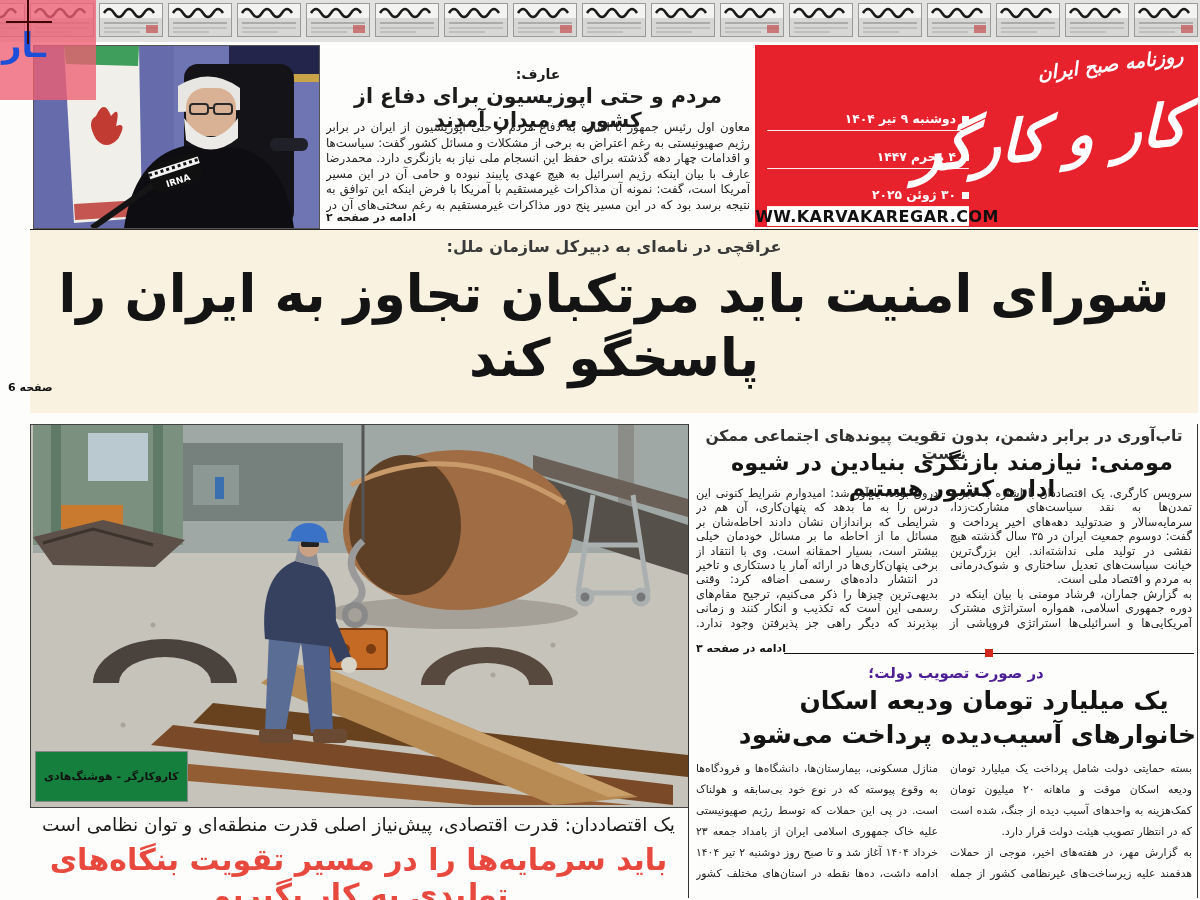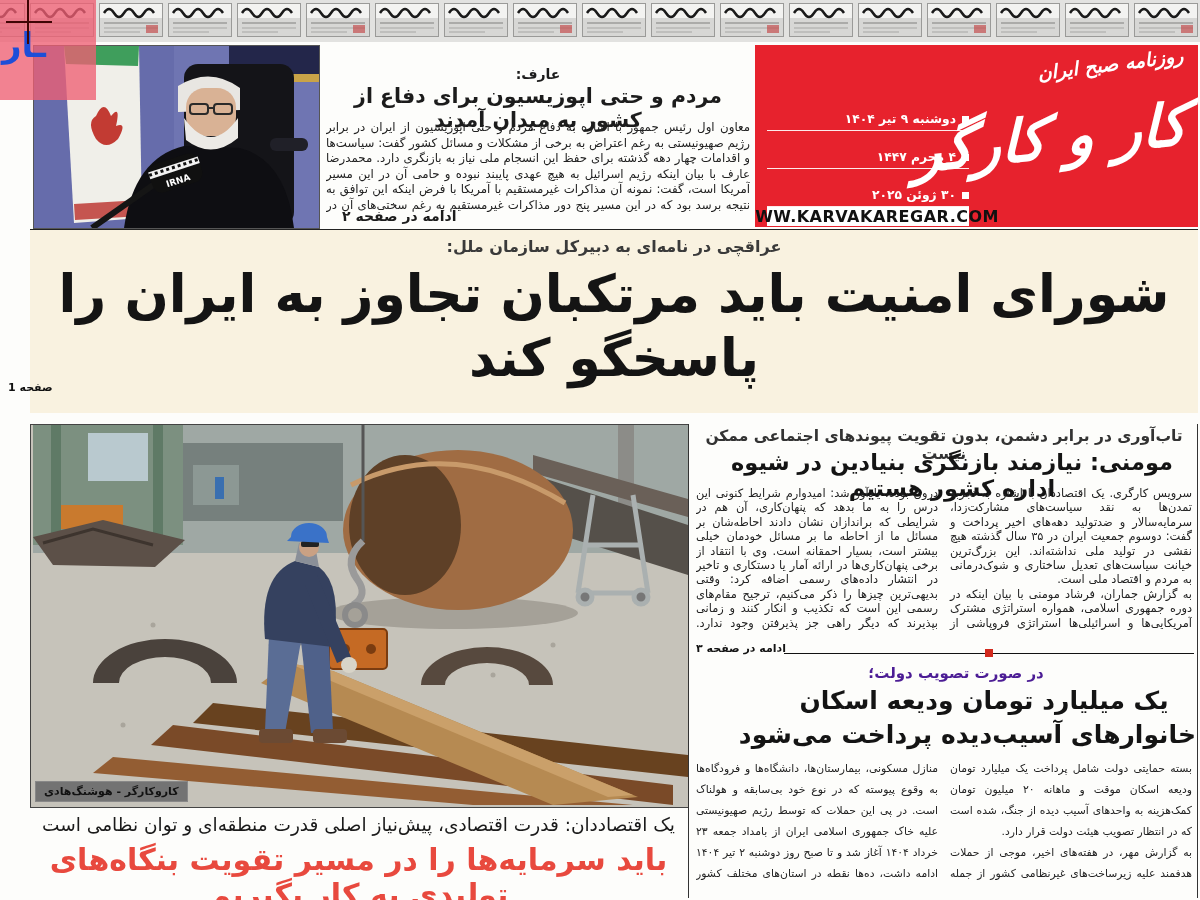--- a/index.html
+++ b/index.html
@@ -21,21 +21,21 @@
   .pink-overlay .frag{position:absolute;left:2px;top:28px;color:#1d4ed8;font-weight:bold;
                       font-size:34px;line-height:1;}
 
   
   .aref-photo{left:33px;top:45px;width:285px;height:182px;border:1px solid #555;background:#666cab;}
   .aref-art{left:326px;top:48px;width:424px;height:178px;color:#1c1c1c;}
   .aref-kicker{left:0;top:18px;width:100%;text-align:center;font-size:14px;font-weight:bold;}
   .aref-headline{left:0;top:36px;width:100%;text-align:center;font-size:20.5px;font-weight:bold;}
   .aref-body{left:0;top:72px;width:100%;height:92px;font-size:11.8px;line-height:15.6px;
              text-align:justify;overflow:hidden;color:#222;white-space:pre-line;}
-  .aref-cont{left:16px;bottom:2px;font-size:14px;font-weight:bold;}
+  .aref-cont{left:0;bottom:2px;font-size:11px;font-weight:bold;}
 
   
   .masthead{left:755px;top:45px;width:443px;height:182px;background:#e7222d;color:#fff;overflow:hidden;}
   .m-tagline{position:absolute;right:14px;top:8px;font-size:19px;font-weight:bold;font-style:italic;
              transform:rotate(-7deg);}
   .m-title{position:absolute;right:10px;top:64px;font-size:58px;font-weight:bold;font-style:italic;
            transform:rotate(-6deg) skewX(-6deg);white-space:nowrap;line-height:1;}
   .m-dates{position:absolute;left:12px;top:48px;width:202px;}
   .m-row{display:flex;align-items:center;gap:6px;height:22px;border-bottom:1px solid rgba(255,255,255,.9);
          font-size:12.3px;font-weight:bold;margin-top:15px;}
@@ -47,22 +47,22 @@
   
   .lead-box{left:30px;top:229px;width:1168px;height:183px;background:#f9f2e0;border-top:1px solid #222;}
   .lead-kicker{position:absolute;left:0;top:7px;width:100%;text-align:center;font-size:16px;
                font-weight:bold;color:#3a3a3a;}
   .lead-h1{position:absolute;left:0;top:32px;width:100%;text-align:center;font-size:52px;
            font-weight:bold;color:#141414;line-height:64px;}
   .page-ref{left:8px;top:381px;font-size:11px;font-weight:bold;color:#111;z-index:5;}
 
   
   .worker-photo{left:30px;top:424px;width:657px;height:382px;border:1px solid #444;background:#c6c3ba;}
-  .photo-caption{position:absolute;left:4px;bottom:5px;background:#737373;border:1px solid #888;
-                 padding:3px 8px;font-size:11px;font-weight:bold;color:#111;}
+  .photo-caption{position:absolute;left:4px;bottom:5px;background:#15803d;border:1px solid #888;
+                 padding:18px 8px;font-size:11px;font-weight:bold;color:#111;}
 
   .bottom-kicker{left:30px;top:814px;width:657px;text-align:center;font-size:18.5px;color:#1a1a1a;}
   .bottom-headline{left:30px;top:842px;width:657px;text-align:center;font-size:30px;font-weight:bold;
                    color:#e8493e;}
 
   
   .rule-v{width:1px;background:#333;top:424px;height:474px;}
   .momeni{left:696px;top:424px;width:496px;height:238px;color:#141414;}
   .mo-kicker{position:absolute;left:0;top:3px;width:100%;text-align:center;font-size:15.5px;
              font-weight:bold;color:#333;}
@@ -347,21 +347,21 @@
     <div class="m-web">WWW.KARVAKAREGAR.COM</div>
   </div>
 
   <div class="abs lead-box">
     <div class="lead-kicker">عراقچی در نامه‌ای به دبیرکل سازمان ملل:</div>
     <div class="lead-h1">
       <div>شورای امنیت باید مرتکبان تجاوز به ایران را</div>
       <div>پاسخگو کند</div>
     </div>
   </div>
-  <div class="abs page-ref">صفحه 1</div>
+  <div class="abs page-ref">صفحه 6</div>
 
   <div class="abs worker-photo">
     <svg width="655" height="380" viewBox="0 0 655 380" xmlns="http://www.w3.org/2000/svg">
       <rect width="655" height="150" fill="#9fa8a4"></rect>
       <rect y="128" width="655" height="252" fill="#c6c3ba"></rect>
       <rect x="0" y="0" width="150" height="120" fill="#7c9080"></rect>
       <rect x="18" y="0" width="10" height="118" fill="#5f7a66"></rect>
         <rect x="120" y="0" width="10" height="118" fill="#5f7a66"></rect>
       <rect x="55" y="8" width="60" height="48" fill="#b9c9cf"></rect>
       <rect x="150" y="18" width="160" height="78" fill="#76807d"></rect>

